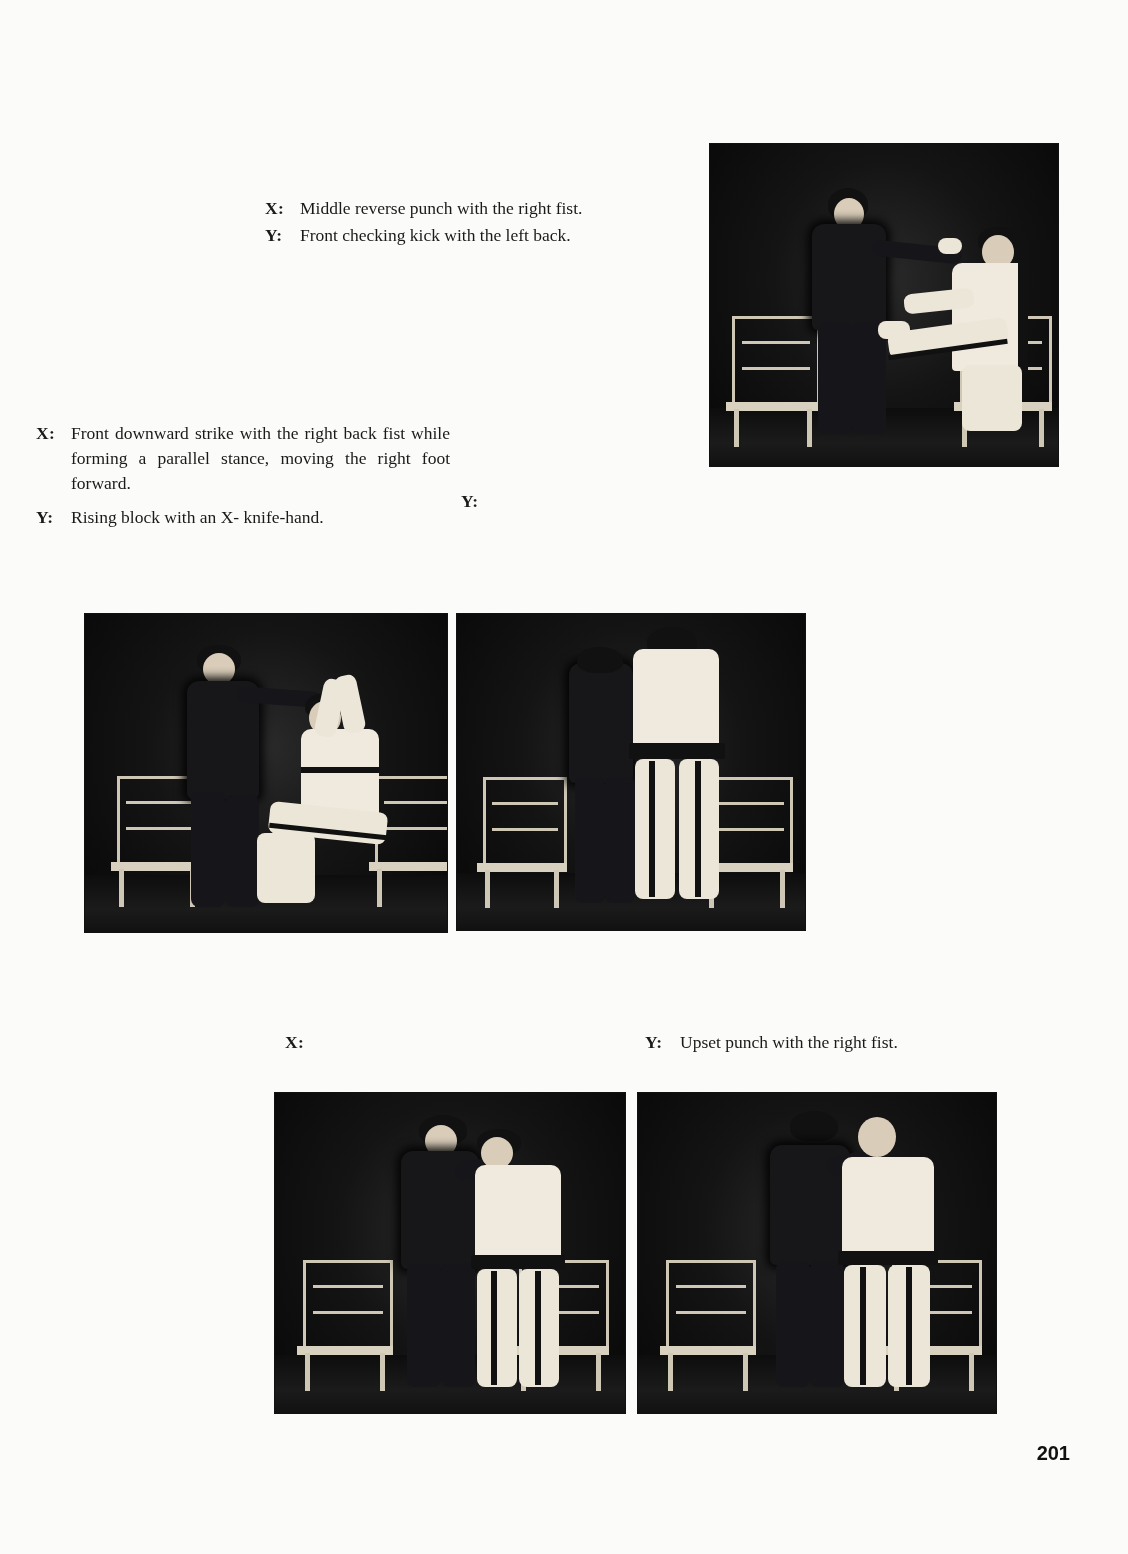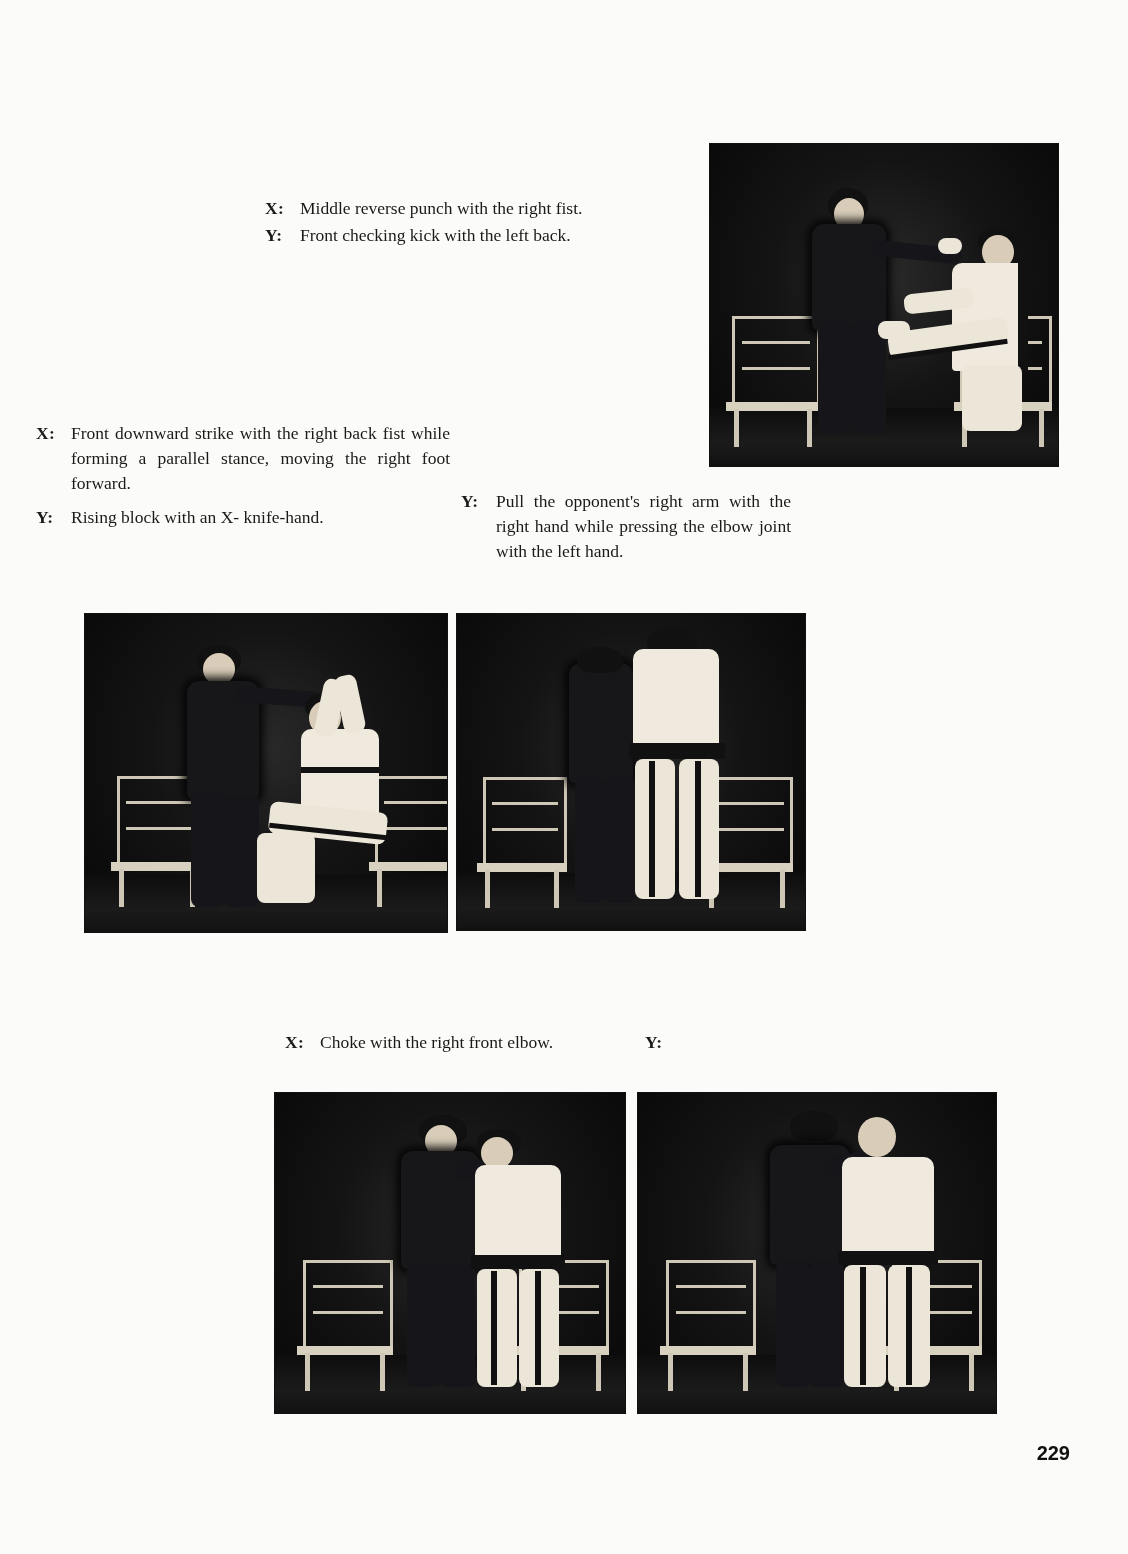--- a/index.html
+++ b/index.html
@@ -215,21 +215,20 @@
     </div>
     <div class="line" style="margin-top:9px;">
       <span class="tag wide">Y:</span>
       <span class="body-text">Rising block with an X- knife-hand.</span>
     </div>
   </div>
 
   <div class="block" style="left:461px; top:489px; width:330px;">
     <div class="line">
       <span class="tag wide">Y:</span>
-      <span class="body-text">Pull the opponent's right arm with the right hand while pressing the elbow joint with the left hand.</span>
     </div>
   </div>
 
   <div class="photo" style="left:84px; top:613px; width:362px; height:318px;">
     <div class="scene"></div>
     <div class="floor"></div>
 
     <div class="chair" style="left:32px; width:80px; height:155px; bottom:8%;">
       <div class="back"></div>
         <div class="seat"></div>
@@ -295,27 +294,27 @@
       <div class="limb-light" style="left:12px; top:132px; width:40px; height:140px;"></div>
       <div class="limb-light" style="left:56px; top:132px; width:40px; height:140px;"></div>
       <div class="stripe" style="left:26px; top:134px; width:6px; height:136px;"></div>
       <div class="stripe" style="left:72px; top:134px; width:6px; height:136px;"></div>
     </div>
   </div>
 
   <div class="block" style="left:285px; top:1030px; width:330px;">
     <div class="line">
       <span class="tag wide">X:</span>
-      <span class="body-text">Choke with the right front elbow.</span>
     </div>
   </div>
 
   <div class="block" style="left:645px; top:1030px; width:330px;">
     <div class="line">
       <span class="tag wide">Y:</span>
+      <span class="body-text">Upset punch with the right fist.</span>
     </div>
   </div>
 
   <div class="photo" style="left:274px; top:1092px; width:350px; height:320px;">
     <div class="scene"></div>
     <div class="floor"></div>
 
     <div class="chair" style="left:28px; width:84px; height:150px; bottom:7%;">
       <div class="back"></div>
         <div class="seat"></div>
@@ -379,15 +378,15 @@
       <div class="head" style="left:22px; top:-6px; width:38px; height:40px;"></div>
       <div class="torso-light" style="left:6px; top:34px; width:92px; height:104px;"></div>
       <div class="belt" style="left:2px; top:128px; width:100px; height:14px;"></div>
       <div class="limb-light" style="left:8px; top:142px; width:42px; height:122px;"></div>
       <div class="limb-light" style="left:52px; top:142px; width:42px; height:122px;"></div>
       <div class="stripe" style="left:24px; top:144px; width:6px; height:118px;"></div>
       <div class="stripe" style="left:70px; top:144px; width:6px; height:118px;"></div>
     </div>
   </div>
 
-  <div class="page-number" style="right:58px; top:1442px;">229</div>
+  <div class="page-number" style="right:58px; top:1442px;">201</div>
 
 </div>
 
 </body></html>

